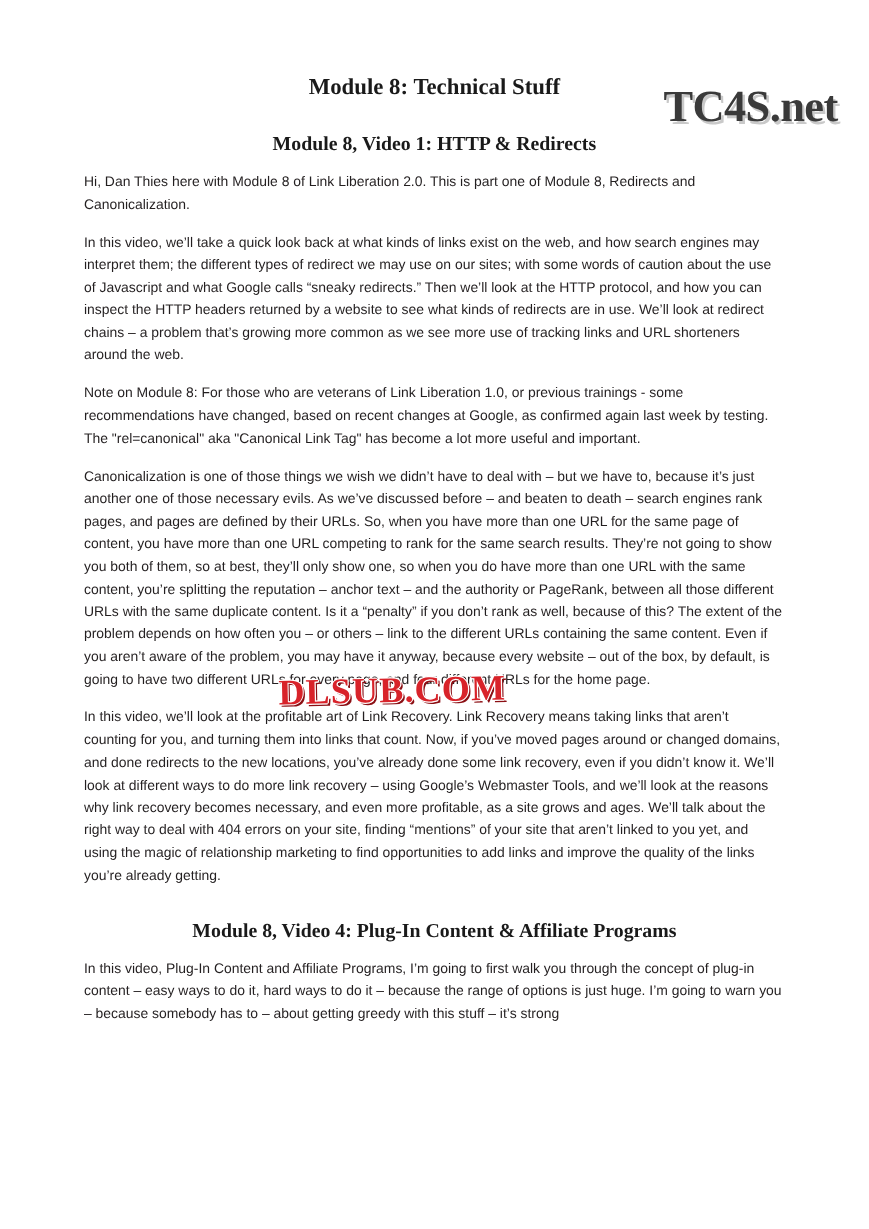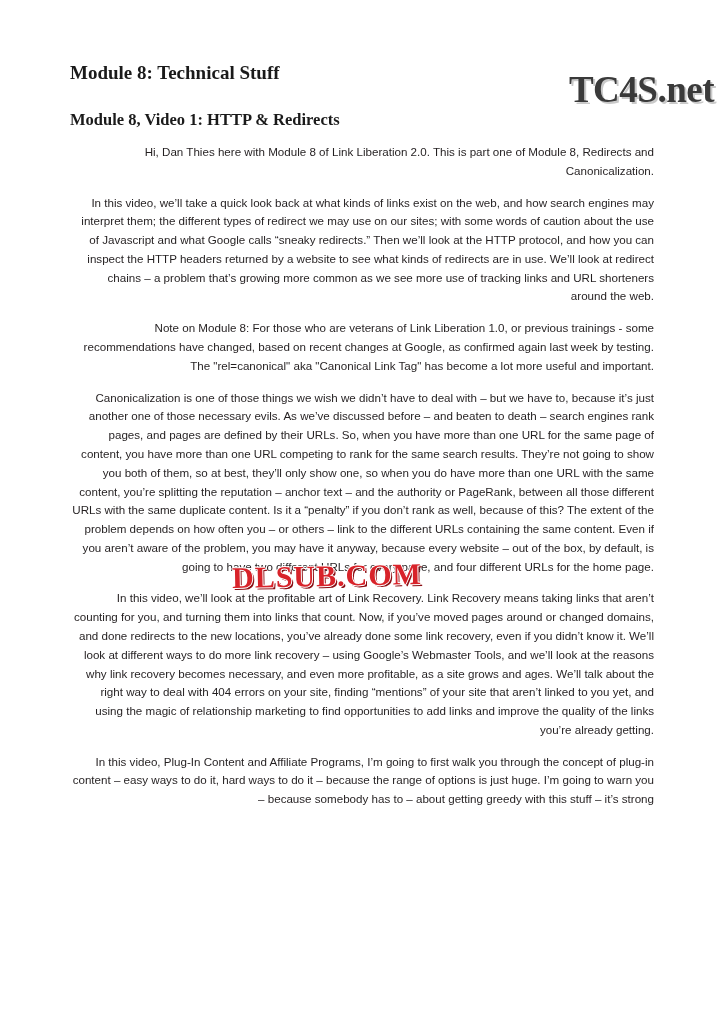--- a/index.html
+++ b/index.html
@@ -20,21 +20,21 @@
     width: 724px;
     height: 1024px;
     box-sizing: border-box;
     padding: 0 70px;
   }
 
   
   .wm-top {
     position: absolute;
     top: 6px;
-    right: 10px;
+    right: 26px;
     font-family: "Liberation Serif", serif;
     font-weight: bold;
     font-size: 37px;
     letter-spacing: -0.5px;
     color: #3a3a3a;
     text-shadow: 2px 2px 0 #c9c9c9, -1px -1px 0 #ffffff;
   }
 
   
   .wm-center {
@@ -51,54 +51,57 @@
        2px 2px 0 #8b0f14;
     transform: rotate(-1.2deg);
     white-space: nowrap;
   }
 
   
   .doc-title {
     font-family: "Liberation Serif", serif;
     font-weight: bold;
     font-size: 19px;
+    text-align: center;
     margin: 62px 0 0 0;
     color: #1a1a1a;
   }
   h2.section {
     font-family: "Liberation Serif", serif;
     font-weight: bold;
     font-size: 16.5px;
     margin: 26px 0 0 0;
     color: #1a1a1a;
+    text-align: center;
   }
   p.body {
     font-family: "Liberation Sans", sans-serif;
     font-size: 11.6px;
     line-height: 1.62;
     margin: 13px 0 0 0;
     color: #231f20;
-    text-align: right;
+    text-align: left;
   }
 </style>
 </head>
 <body>
 
 <div class="page">
 
   <div class="wm-top">TC4S.net</div>
 
   <h1 class="doc-title">Module 8: Technical Stuff</h1>
 
   <h2 class="section">Module 8, Video 1: HTTP &amp; Redirects</h2>
   <p class="body">Hi, Dan Thies here with Module 8 of Link Liberation 2.0. This is part one of Module 8, Redirects and Canonicalization.</p>
   <p class="body">In this video, we’ll take a quick look back at what kinds of links exist on the web, and how search engines may interpret them; the different types of redirect we may use on our sites; with some words of caution about the use of Javascript and what Google calls “sneaky redirects.” Then we’ll look at the HTTP protocol, and how you can inspect the HTTP headers returned by a website to see what kinds of redirects are in use. We’ll look at redirect chains – a problem that’s growing more common as we see more use of tracking links and URL shorteners around the web.</p>
   <p class="body">Note on Module 8: For those who are veterans of Link Liberation 1.0, or previous trainings - some recommendations have changed, based on recent changes at Google, as confirmed again last week by testing. The "rel=canonical" aka "Canonical Link Tag" has become a lot more useful and important.</p>
 
   <p class="body">Canonicalization is one of those things we wish we didn’t have to deal with – but we have to, because it’s just another one of those necessary evils. As we’ve discussed before – and beaten to death – search engines rank pages, and pages are defined by their URLs. So, when you have more than one URL for the same page of content, you have more than one URL competing to rank for the same search results. They’re not going to show you both of them, so at best, they’ll only show one, so when you do have more than one URL with the same content, you’re splitting the reputation – anchor text – and the authority or PageRank, between all those different URLs with the same duplicate content. Is it a “penalty” if you don’t rank as well, because of this? The extent of the problem depends on how often you – or others – link to the different URLs containing the same content. Even if you aren’t aware of the problem, you may have it anyway, because every website – out of the box, by default, is going to have two different URLs for every page, and four different URLs for the home page.</p>
 
   <p class="body">In this video, we’ll look at the profitable art of Link Recovery. Link Recovery means taking links that aren’t counting for you, and turning them into links that count. Now, if you’ve moved pages around or changed domains, and done redirects to the new locations, you’ve already done some link recovery, even if you didn’t know it. We’ll look at different ways to do more link recovery – using Google’s Webmaster Tools, and we’ll look at the reasons why link recovery becomes necessary, and even more profitable, as a site grows and ages. We’ll talk about the right way to deal with 404 errors on your site, finding “mentions” of your site that aren’t linked to you yet, and using the magic of relationship marketing to find opportunities to add links and improve the quality of the links you’re already getting.</p>
 
+  <h2 class="section">Module 8, Video 4: Plug-In Content &amp; Affiliate Programs</h2>
   <p class="body">In this video, Plug-In Content and Affiliate Programs, I’m going to first walk you through the concept of plug-in content – easy ways to do it, hard ways to do it – because the range of options is just huge. I’m going to warn you – because somebody has to – about getting greedy with this stuff – it’s strong</p>
 
   <div class="wm-center">DLSUB.COM</div>
 
 </div>
 
 </body></html>

